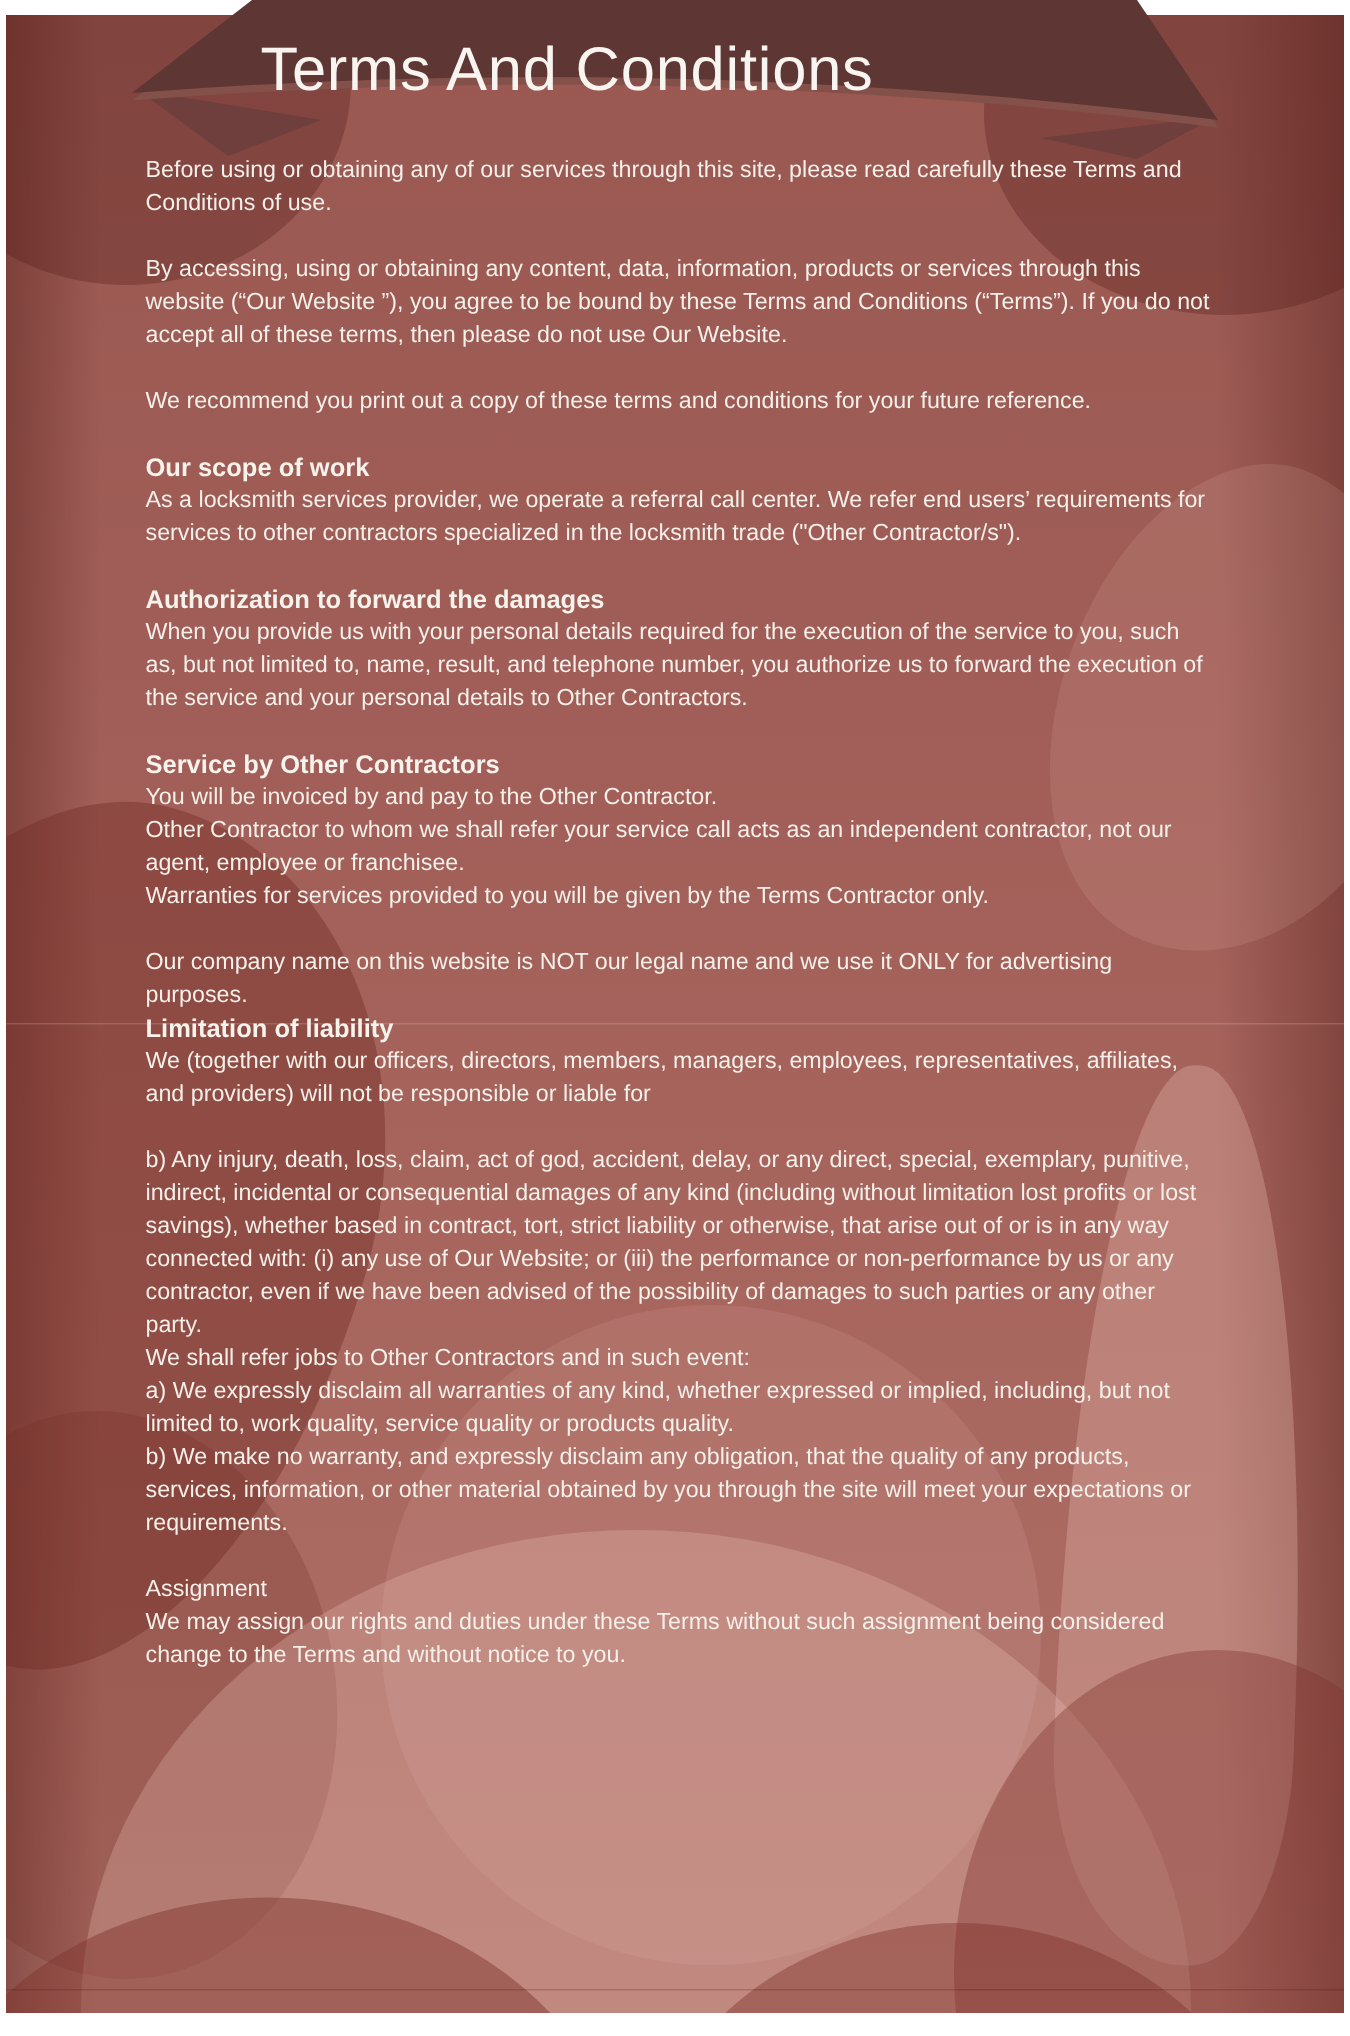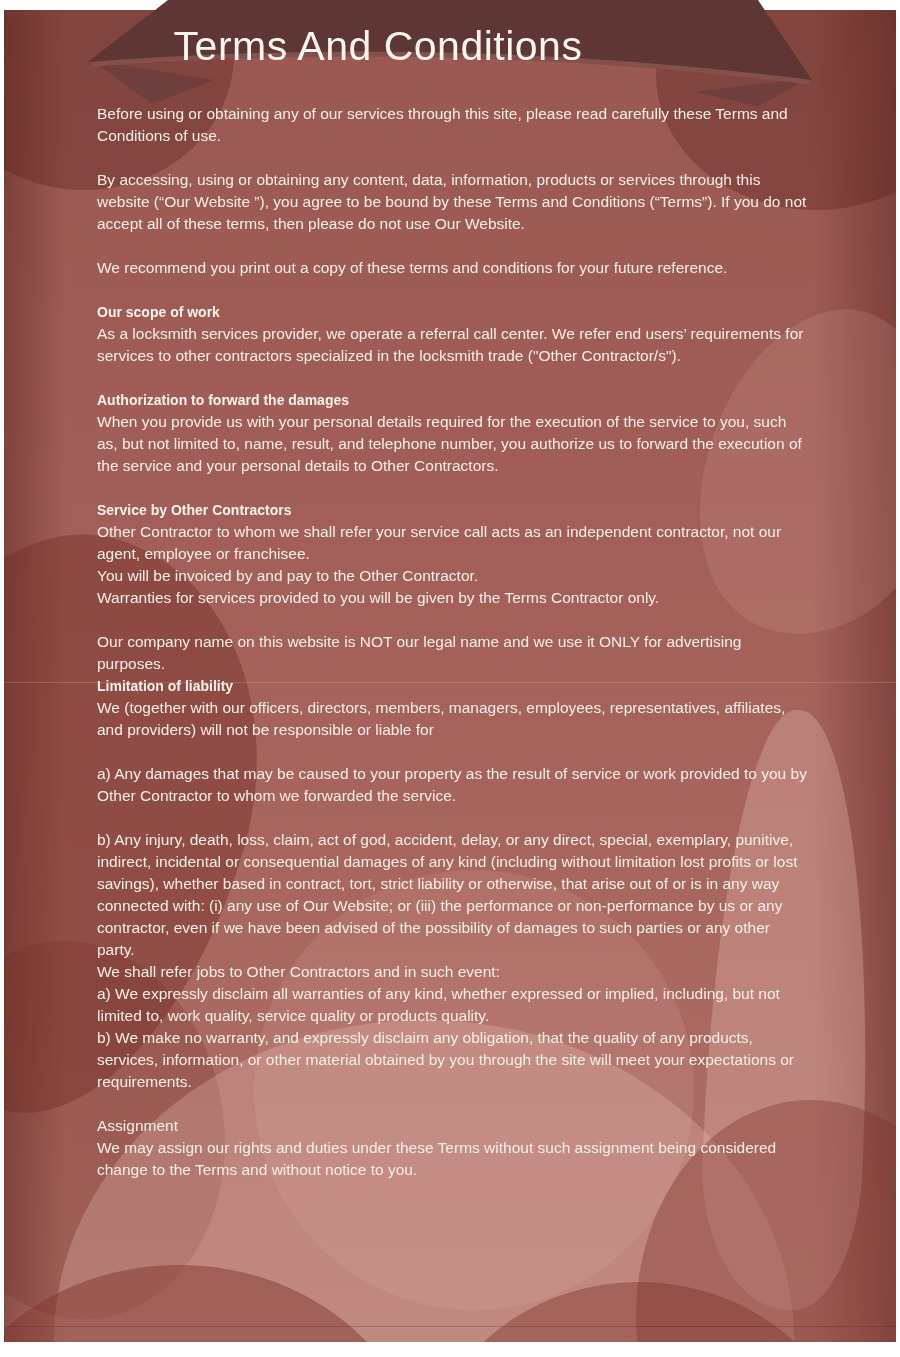--- a/index.html
+++ b/index.html
@@ -55,21 +55,21 @@
     font-size:41px; font-weight:400; letter-spacing:0.5px;
     color:#f8f5f0;
   }
 
   
   .content {
     position:absolute; left:97px; top:103px; width:712px; z-index:3;
     color:#f3efe9; font-size:15.5px; line-height:22px;
   }
   .content p { margin:0; }
-  .content h2 { margin:22px 0 0 0; font-size:14px; line-height:22px; font-weight:700; color:#f6f2ec; }
+  .content h2 { margin:22px 0 0 0; font-size:17px; line-height:22px; font-weight:700; color:#f6f2ec; }
   .content h2.tight { margin-top:0; }
   .content .gap { margin-top:22px; }
 </style>
 </head>
 <body>
 
 <div class="page">
 
   <div class="panel">
     <div class="shape edge-left"></div>
@@ -106,29 +106,28 @@
     <p class="gap">By accessing, using or obtaining any content, data, information, products or services through this website (“Our Website ”), you agree to be bound by these Terms and Conditions (“Terms”). If you do not accept all of these terms, then please do not use Our Website.</p>
     <p class="gap">We recommend you print out a copy of these terms and conditions for your future reference.</p>
 
     <h2>Our scope of work</h2>
     <p>As a locksmith services provider, we operate a referral call center. We refer end users’ requirements for services to other contractors specialized in the locksmith trade ("Other Contractor/s").</p>
 
     <h2>Authorization to forward the damages</h2>
     <p>When you provide us with your personal details required for the execution of the service to you, such as, but not limited to, name, result, and telephone number, you authorize us to forward the execution of the service and your personal details to Other Contractors.</p>
 
     <h2>Service by Other Contractors</h2>
+    <p>You will be invoiced by and pay to the Other Contractor.</p>
     <p>Other Contractor to whom we shall refer your service call acts as an independent contractor, not our agent, employee or franchisee.</p>
-    <p>You will be invoiced by and pay to the Other Contractor.</p>
     <p>Warranties for services provided to you will be given by the Terms Contractor only.</p>
 
     <p class="gap">Our company name on this website is NOT our legal name and we use it ONLY for advertising purposes.</p>
 
     <h2 class="tight">Limitation of liability</h2>
     <p>We (together with our officers, directors, members, managers, employees, representatives, affiliates, and providers) will not be responsible or liable for</p>
-    <p class="gap">a) Any damages that may be caused to your property as the result of service or work provided to you by Other Contractor to whom we forwarded the service.</p>
     <p class="gap">b) Any injury, death, loss, claim, act of god, accident, delay, or any direct, special, exemplary, punitive, indirect, incidental or consequential damages of any kind (including without limitation lost profits or lost savings), whether based in contract, tort, strict liability or otherwise, that arise out of or is in any way connected with: (i) any use of Our Website; or (iii) the performance or non-performance by us or any contractor, even if we have been advised of the possibility of damages to such parties or any other party.</p>
 
     <p>We shall refer jobs to Other Contractors and in such event:</p>
     <p>a) We expressly disclaim all warranties of any kind, whether expressed or implied, including, but not limited to, work quality, service quality or products quality.</p>
     <p>b) We make no warranty, and expressly disclaim any obligation, that the quality of any products, services, information, or other material obtained by you through the site will meet your expectations or requirements.</p>
 
     <p class="gap">Assignment</p>
     <p>We may assign our rights and duties under these Terms without such assignment being considered change to the Terms and without notice to you.</p>
   </div>
 

